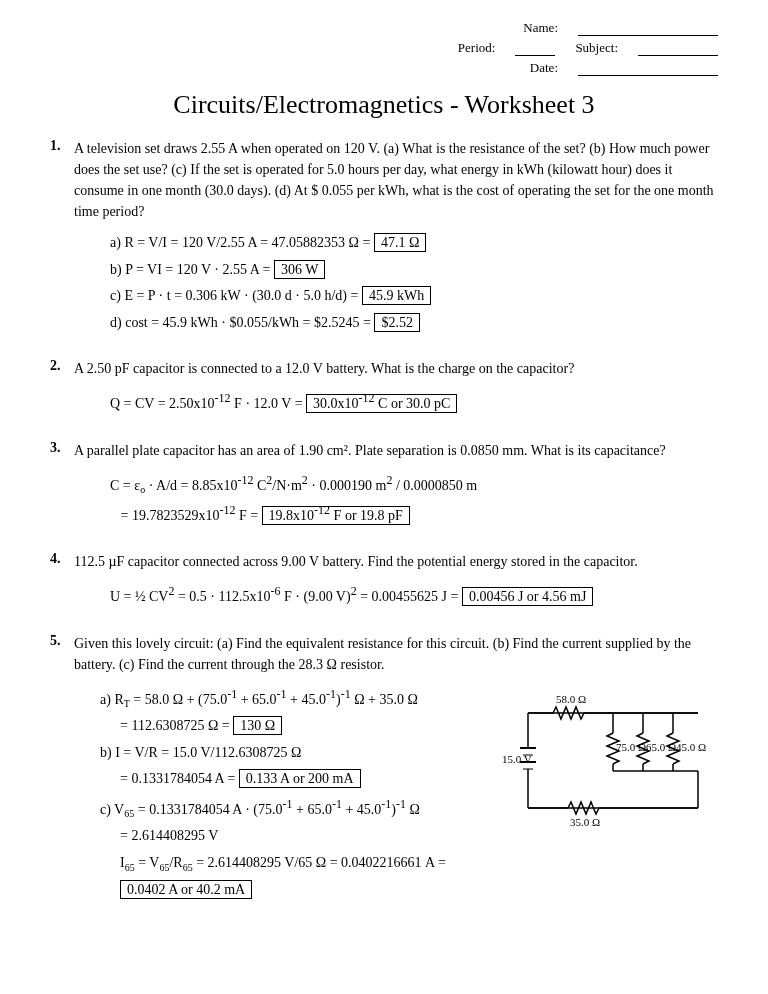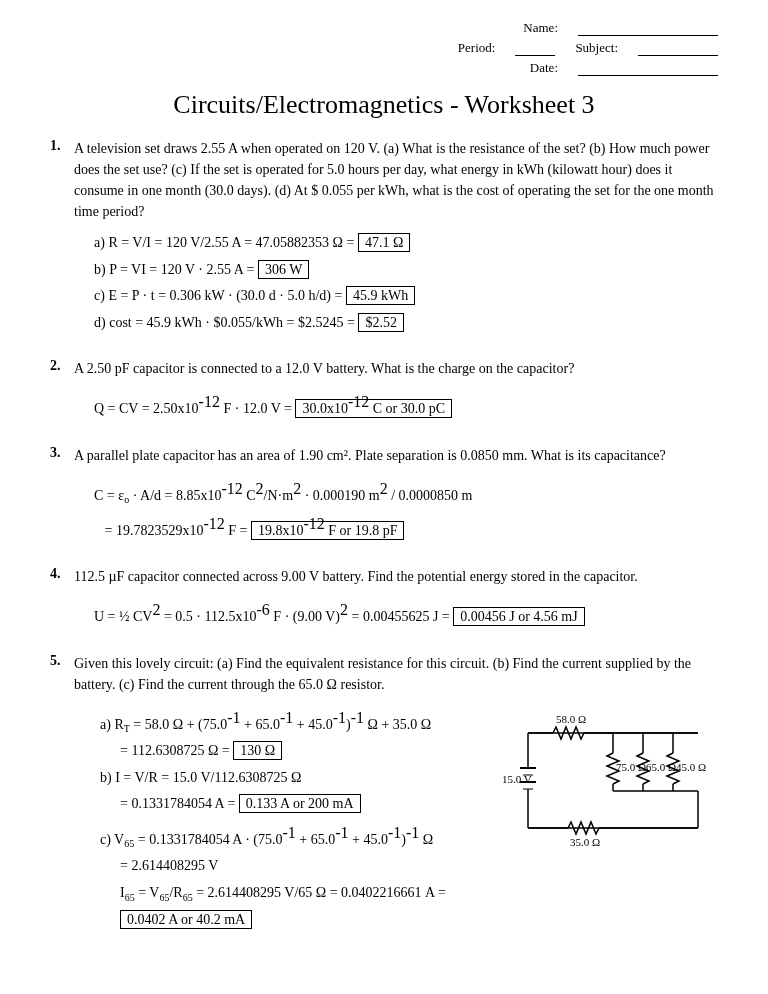--- a/index.html
+++ b/index.html
@@ -58,30 +58,30 @@
       margin-bottom: 6px;
     }
     .problem-number {
       font-weight: bold;
       min-width: 18px;
     }
     .problem-text {
       line-height: 1.5;
     }
     .solution-block {
-      margin-left: 44px;
+      margin-left: 60px;
       margin-top: 8px;
       line-height: 1.9;
     }
     .boxed {
       border: 1.5px solid #000;
       padding: 1px 6px;
       display: inline;
     }
-    .superscript { font-size: 16px; vertical-align: super; font-family: Liberation Serif, serif; }
+    .superscript { font-size: 12px; vertical-align: super; font-family: Liberation Serif, serif; }
     .circuit-area {
       display: flex;
       gap: 8px;
       align-items: flex-start;
       margin-top: 4px;
     }
     .circuit-equations {
       flex: 1;
       line-height: 1.9;
     }
@@ -176,21 +176,21 @@
     <div>
       U = ½ CV<span class="superscript">2</span> = 0.5 · 112.5x10<span class="superscript">-6</span> F · (9.00 V)<span class="superscript">2</span> = 0.00455625 J = 
       <span class="boxed">0.00456 J or 4.56 mJ</span>
     </div>
   </div>
 </div>
 
 <div class="problem">
   <div class="problem-header">
     <span class="problem-number">5.</span>
-    <span class="problem-text">Given this lovely circuit:  (a) Find the equivalent resistance for this circuit. (b) Find the current supplied by the battery.  (c)  Find the current through the 65.0 Ω resistor.</span>
+    <span class="problem-text">Given this lovely circuit:  (a) Find the equivalent resistance for this circuit. (b) Find the current supplied by the battery.  (c)  Find the current through the 28.3 Ω resistor.</span>
   </div>
   <div class="circuit-area" style="margin-left:50px; margin-top:8px;">
     <div class="circuit-equations">
       <div>
         a) R<span style="font-size:10px;vertical-align:sub;">T</span> = 58.0 Ω + (75.0<span class="superscript">-1</span> + 65.0<span class="superscript">-1</span> + 45.0<span class="superscript">-1</span>)<span class="superscript">-1</span> Ω + 35.0 Ω
       </div>
       <div class="sub-block">
         = 112.6308725 Ω = <span class="boxed">130 Ω</span>
       </div>
       <div>

